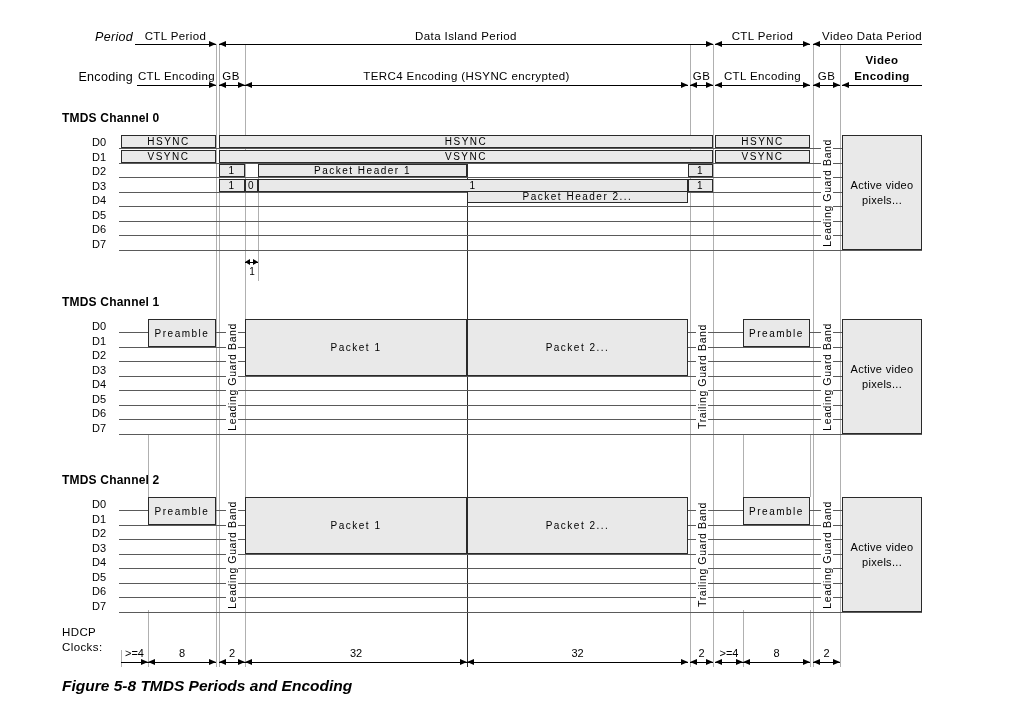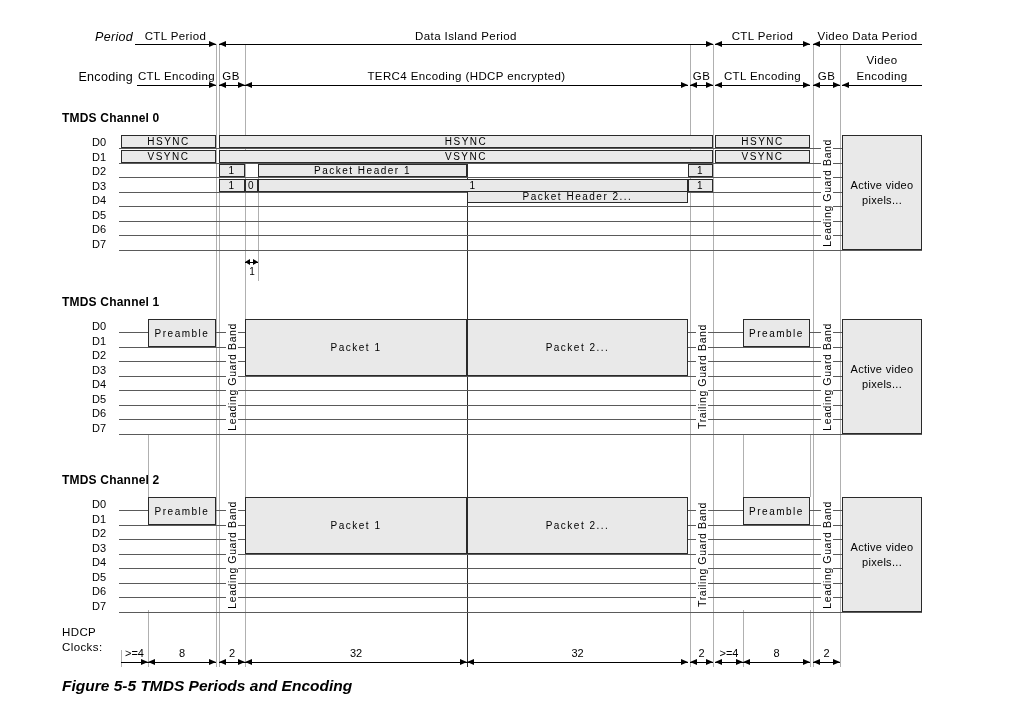--- a/index.html
+++ b/index.html
@@ -34,43 +34,43 @@
 <body>
 
 <div id="fig">
 
   <div class="t lbl rt" style="left:60px; top:30px; width:73px;font-style:italic;">Period</div>
   <div class="t lbl rt" style="left:60px; top:70px; width:73px;">Encoding</div>
 
   <div class="t hdr ctr" style="left:135px; top:30px; width:81px;">CTL Period</div>
   <div class="t hdr ctr" style="left:219px; top:30px; width:494px;">Data Island Period</div>
   <div class="t hdr ctr" style="left:715px; top:30px; width:95px;">CTL Period</div>
-  <div class="t hdr ctr" style="left:813px; top:30px; width:109px;">Video Data Period</div>
+  <div class="t hdr ctr" style="left:813px; top:30px; width:109px;text-align:right;">Video Data Period</div>
 
   <div class="t hdr ctr" style="left:137px; top:70px; width:79px;">CTL Encoding</div>
   <div class="t hdr ctr" style="left:217px; top:70px; width:28px;">GB</div>
-  <div class="t hdr ctr" style="left:245px; top:70px; width:443px;">TERC4 Encoding (HDCP encrypted)</div>
+  <div class="t hdr ctr" style="left:245px; top:70px; width:443px;">TERC4 Encoding (HSYNC encrypted)</div>
   <div class="t hdr ctr" style="left:688px; top:70px; width:27px;">GB</div>
   <div class="t hdr ctr" style="left:715px; top:70px; width:95px;">CTL Encoding</div>
   <div class="t hdr ctr" style="left:812px; top:70px; width:29px;">GB</div>
-  <div class="t hdr ctr" style="left:842px; top:52px; width:80px; line-height:16px;">
+  <div class="t hdr ctr" style="left:842px; top:52px; width:80px; line-height:16px;font-weight:bold;">
     <div>Video</div>
     <div>Encoding</div>
   </div>
 
   <div class="t title" style="left:62px; top:111px;">TMDS Channel 0</div>
   <div class="t title" style="left:62px; top:295px;">TMDS Channel 1</div>
   <div class="t title" style="left:62px; top:473px;">TMDS Channel 2</div>
 
   <div class="t hdr" style="left:62px; top:626px;">HDCP</div>
   <div class="t hdr" style="left:62px; top:641px;">Clocks:</div>
 
   <div class="t ctr z6" style="left:239px; top:266px; width:26px; font-size:10px;">1</div>
 
-  <div class="t caption" style="left:62px; top:677px;">Figure 5-5 TMDS Periods and Encoding</div>
+  <div class="t caption" style="left:62px; top:677px;">Figure 5-8 TMDS Periods and Encoding</div>
 <div class="guide" style="left: 216px; top: 44px; height: 623px;"></div>
     <div class="guide" style="left: 219px; top: 44px; height: 623px;"></div>
     <div class="guide" style="left: 245px; top: 44px; height: 623px;"></div>
     <div class="guide" style="left: 690px; top: 44px; height: 623px;"></div>
     <div class="guide" style="left: 713px; top: 44px; height: 623px;"></div>
     <div class="guide" style="left: 813px; top: 44px; height: 623px;"></div>
     <div class="guide" style="left: 840px; top: 44px; height: 623px;"></div>
     <div class="guide" style="left: 258px; top: 164px; height: 117px;"></div>
     <div class="guide dark" style="left: 467px; top: 164px; height: 503px;"></div>
     <div class="guide" style="left: 148px; top: 434px; height: 63px;"></div>

